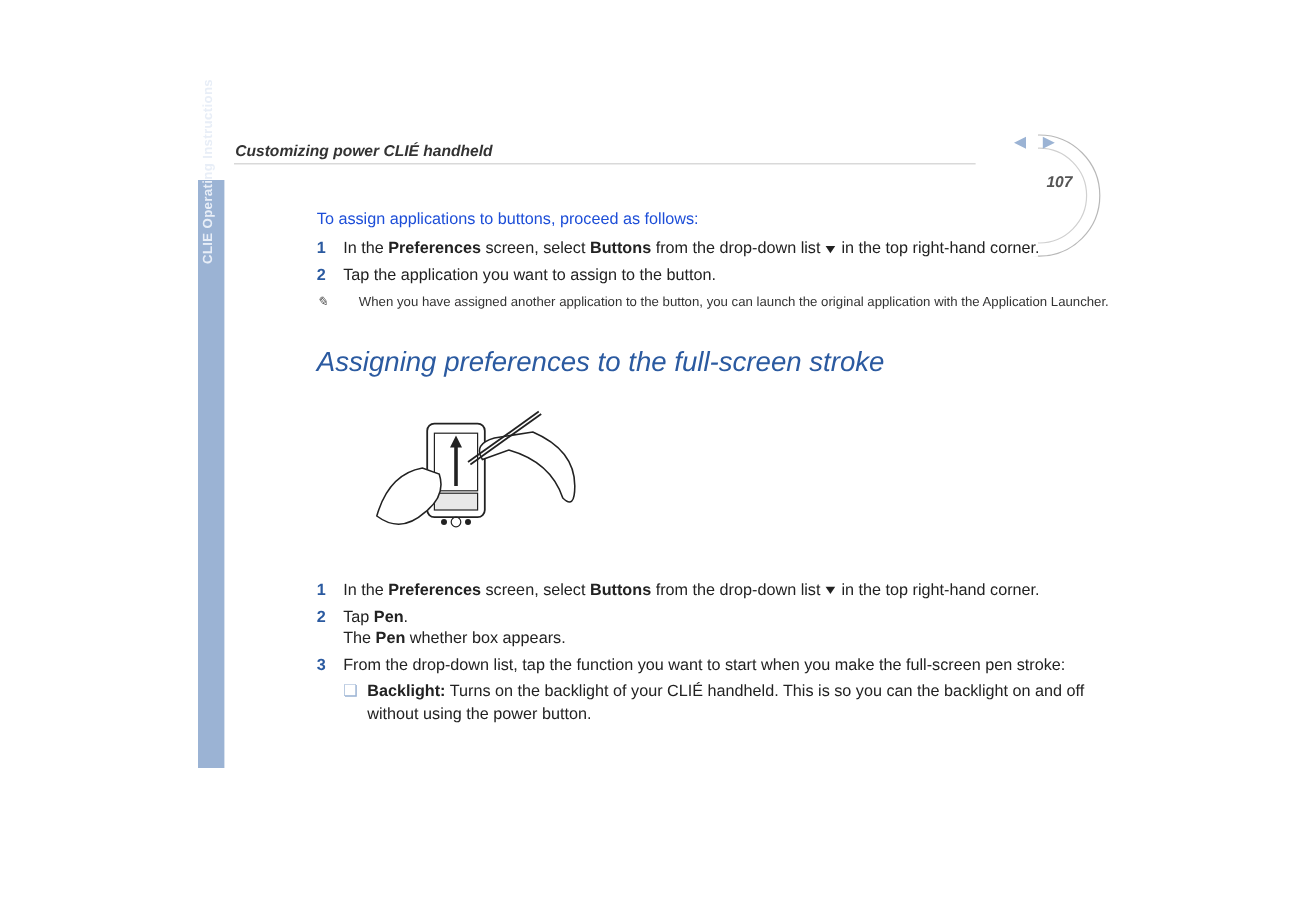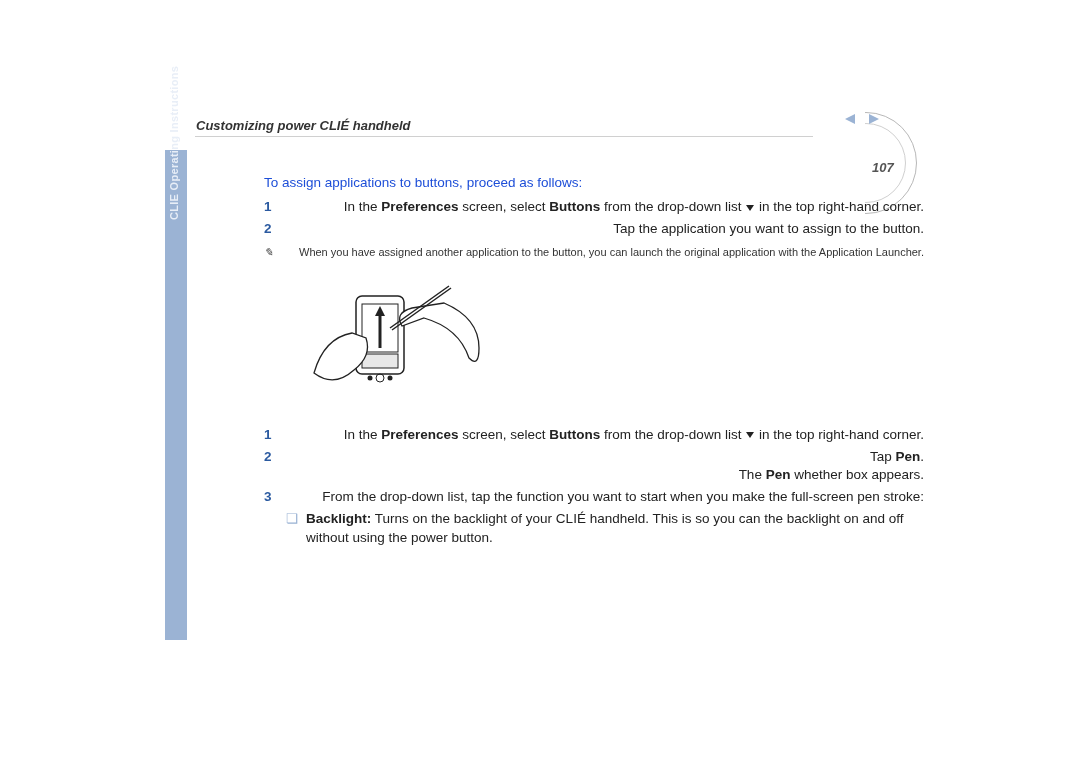--- a/index.html
+++ b/index.html
@@ -86,21 +86,21 @@
     width: 0; height: 0;
     border-top: 5px solid transparent;
     border-bottom: 5px solid transparent;
     cursor: pointer;
   }
   .arrow-left { border-right: 10px solid #9bb3d4; }
   .arrow-right { border-left: 10px solid #9bb3d4; }
   .page-num {
     position: absolute;
     left: 57px;
-    top: 48px;
+    top: 32px;
     font-style: italic;
     font-weight: bold;
     font-size: 13px;
     color: #555;
   }
   .content {
     position: absolute;
     left: 264px;
     top: 174px;
     width: 660px;
@@ -117,21 +117,20 @@
     margin-bottom: 4px;
   }
   .step-num {
     width: 22px;
     flex-shrink: 0;
     font-weight: bold;
     color: #2b5aa0;
   }
   .step-body {
     flex: 1;
-    text-align: right;
   }
   .bold { font-weight: bold; }
   .note-row {
     display: flex;
     margin-top: 6px;
     font-size: 11px;
     color: #333;
   }
   .note-icon {
     width: 22px;
@@ -215,20 +214,21 @@
     <div class="step-body">Tap the application you want to assign to the button.</div>
   </div>
 
   <div class="note-row">
     <div class="note-icon">✎</div>
     <div class="note-body">
       <div>When you have assigned another application to the button, you can launch the original application with the Application Launcher.</div>
     </div>
   </div>
 
+  <div class="h2">Assigning preferences to the full-screen stroke</div>
 
 
   <div class="figure">
     <svg viewBox="0 0 190 130" width="190" height="130">
       <rect x="62" y="18" width="48" height="78" rx="6" fill="#fff" stroke="#222" stroke-width="1.5"></rect>
       <rect x="68" y="26" width="36" height="48" fill="#fff" stroke="#222" stroke-width="1"></rect>
       <rect x="68" y="76" width="36" height="14" fill="#e8e8e8" stroke="#222" stroke-width="1"></rect>
       <circle cx="76" cy="100" r="2.5" fill="#222"></circle>
       <circle cx="86" cy="100" r="4" fill="none" stroke="#222"></circle>
       <circle cx="96" cy="100" r="2.5" fill="#222"></circle>

